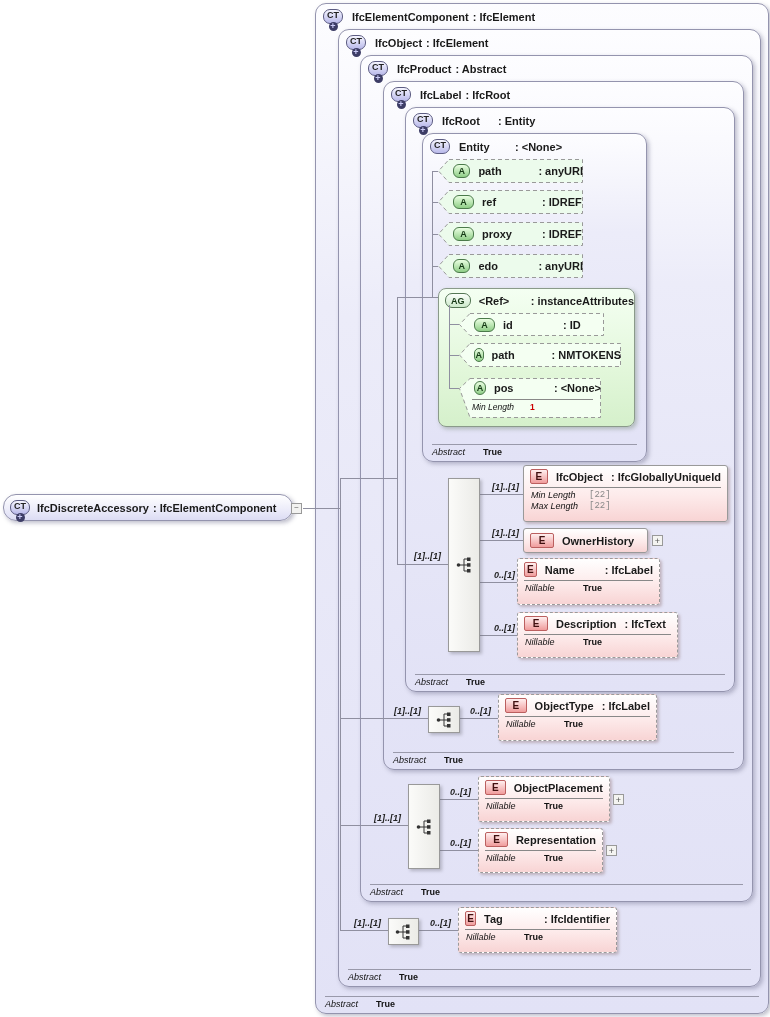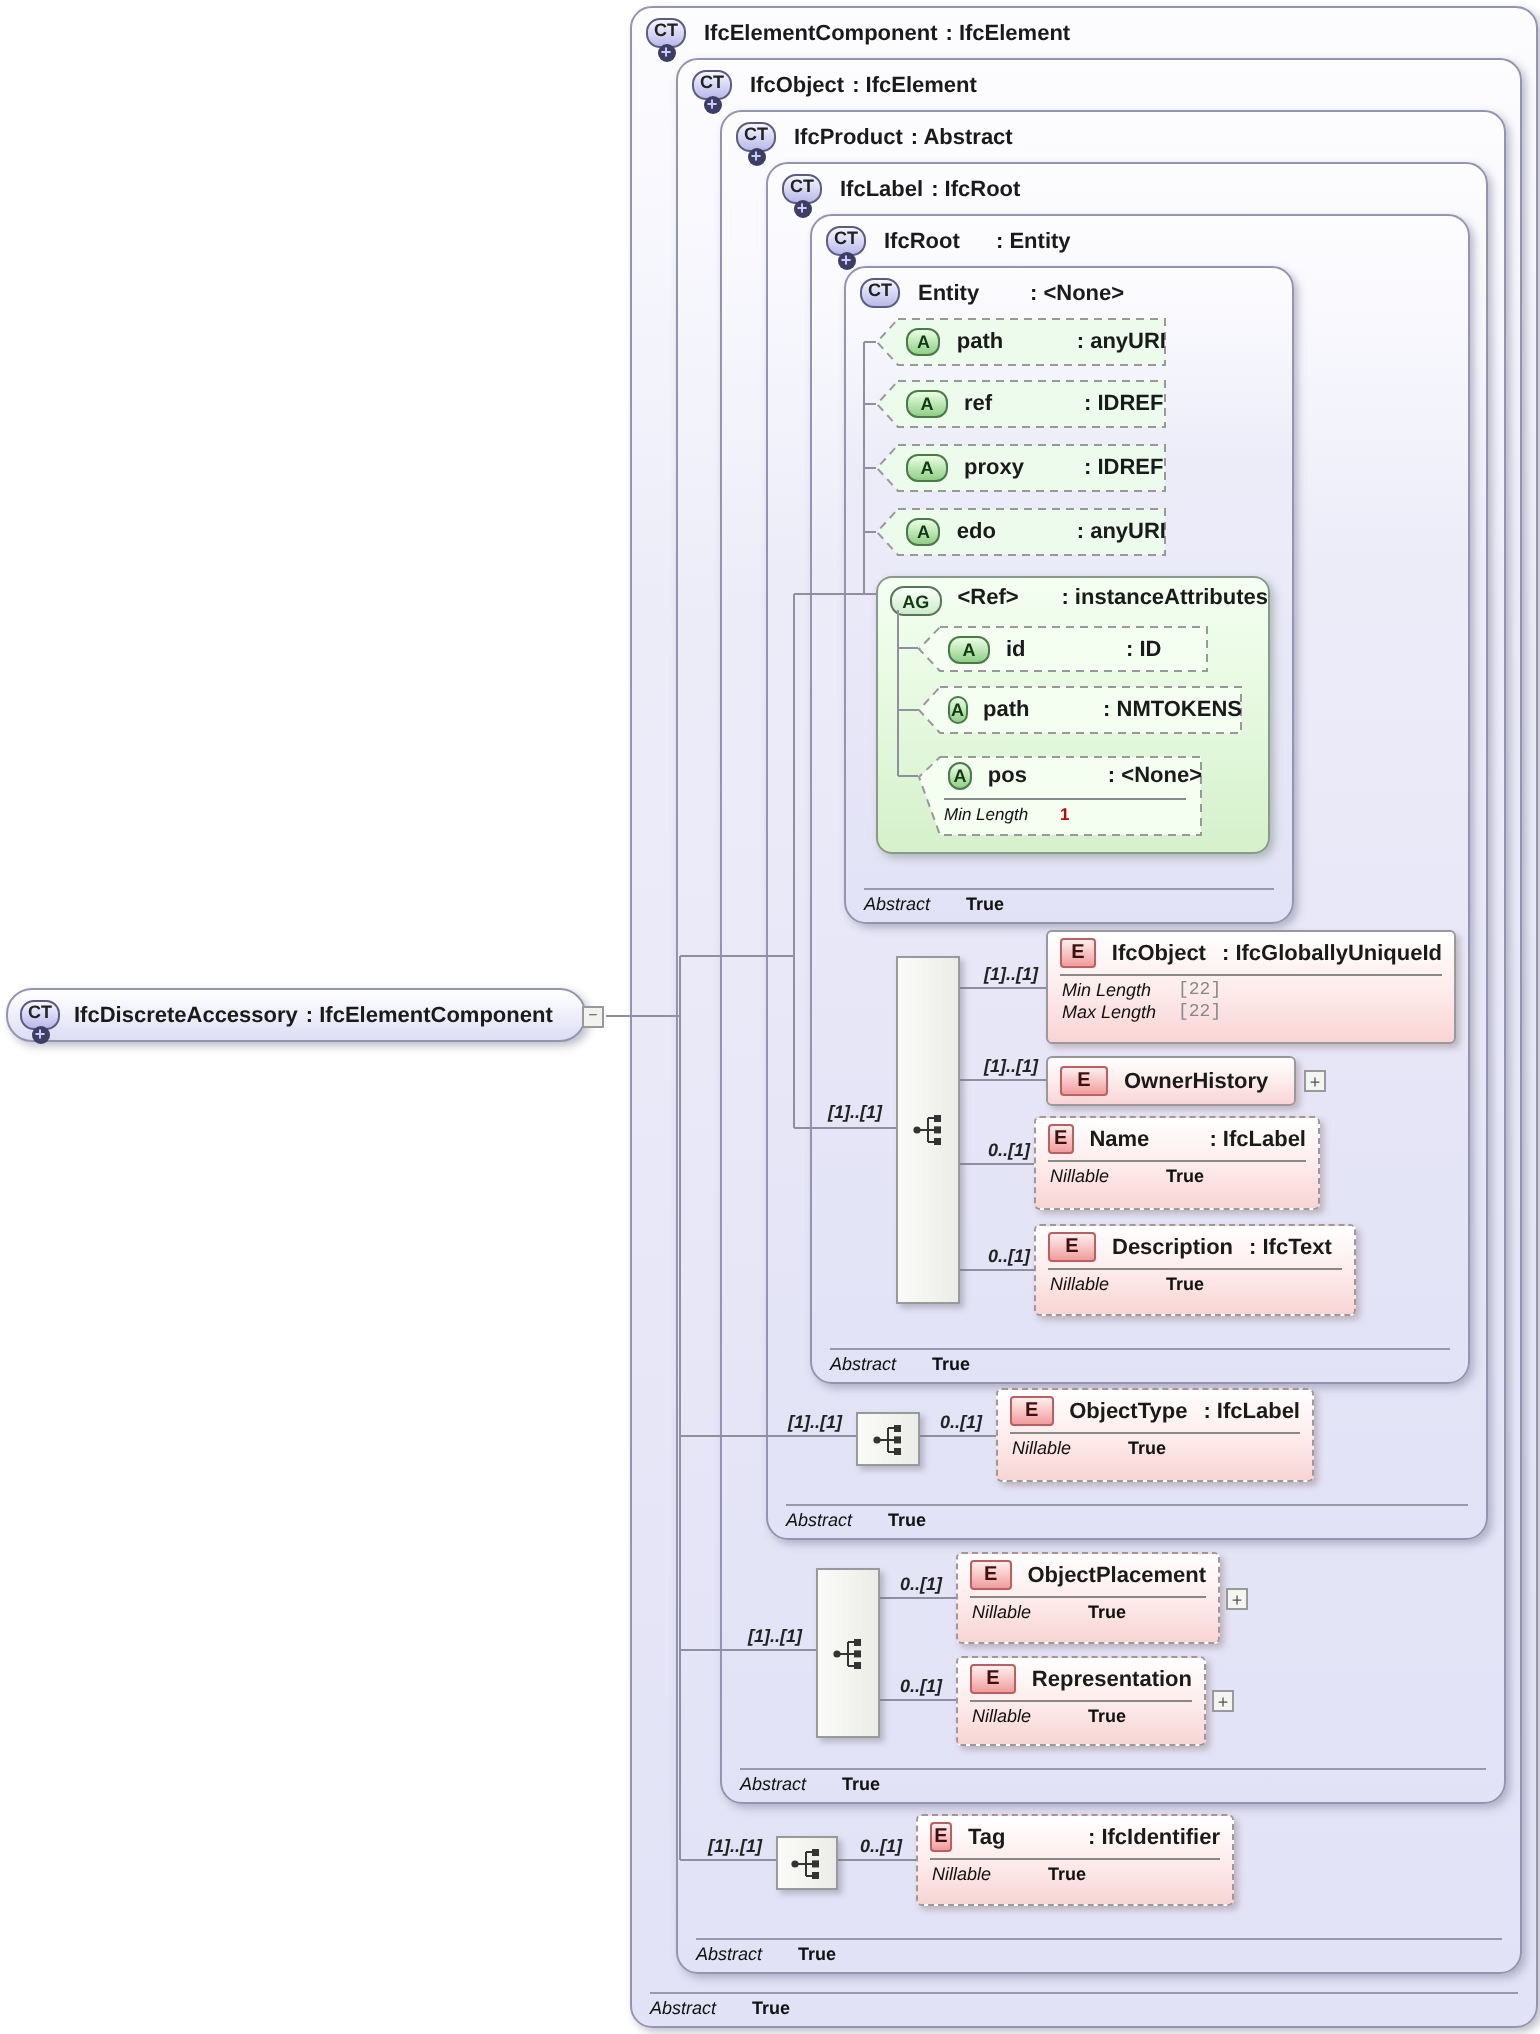--- a/index.html
+++ b/index.html
@@ -56,21 +56,21 @@
   .attr.tall .attr-row{height:20px;}
   .attr-facet{position:relative;display:flex;border-top:1px solid #888;margin:1px 8px 0 13px;
       padding-top:2px;font-size:8.5px;color:#111;}
   .attr-facet .facet-label{font-style:italic;min-width:58px;}
   .red{color:#cc0000;font-weight:bold;}
 
   
   .ag{position:absolute;left:438px;top:288px;width:197px;height:139px;z-index:9;
       border:1px solid #8a9a8a;border-radius:8px;box-shadow:2px 2px 4px rgba(110,130,110,.45);
       background:linear-gradient(180deg,#f4fff2 0%,#e2f7da 60%,#d5f0cb 100%);box-sizing:border-box;}
-  .ag-head{display:flex;gap:8px;padding:4px 0 0 6px;font-size:11px;
+  .ag-head{display:flex;align-items:center;gap:8px;padding:4px 0 0 6px;font-size:11px;
       font-weight:bold;color:#1a1a1a;white-space:nowrap;}
   .ag svg.agwires{position:absolute;left:0;top:0;z-index:1;}
   .ag svg.agwires path{stroke:#8f8fa0;stroke-width:1;fill:none;shape-rendering:crispEdges;}
   .ag .attr{z-index:2;}
 
   
   .seq{position:absolute;border:1px solid #999;z-index:10;
       background:linear-gradient(90deg,#fbfbf9 0%,#ebebe7 100%);
       box-shadow:2px 2px 3px rgba(110,110,120,.4);display:flex;align-items:center;justify-content:center;}
 

